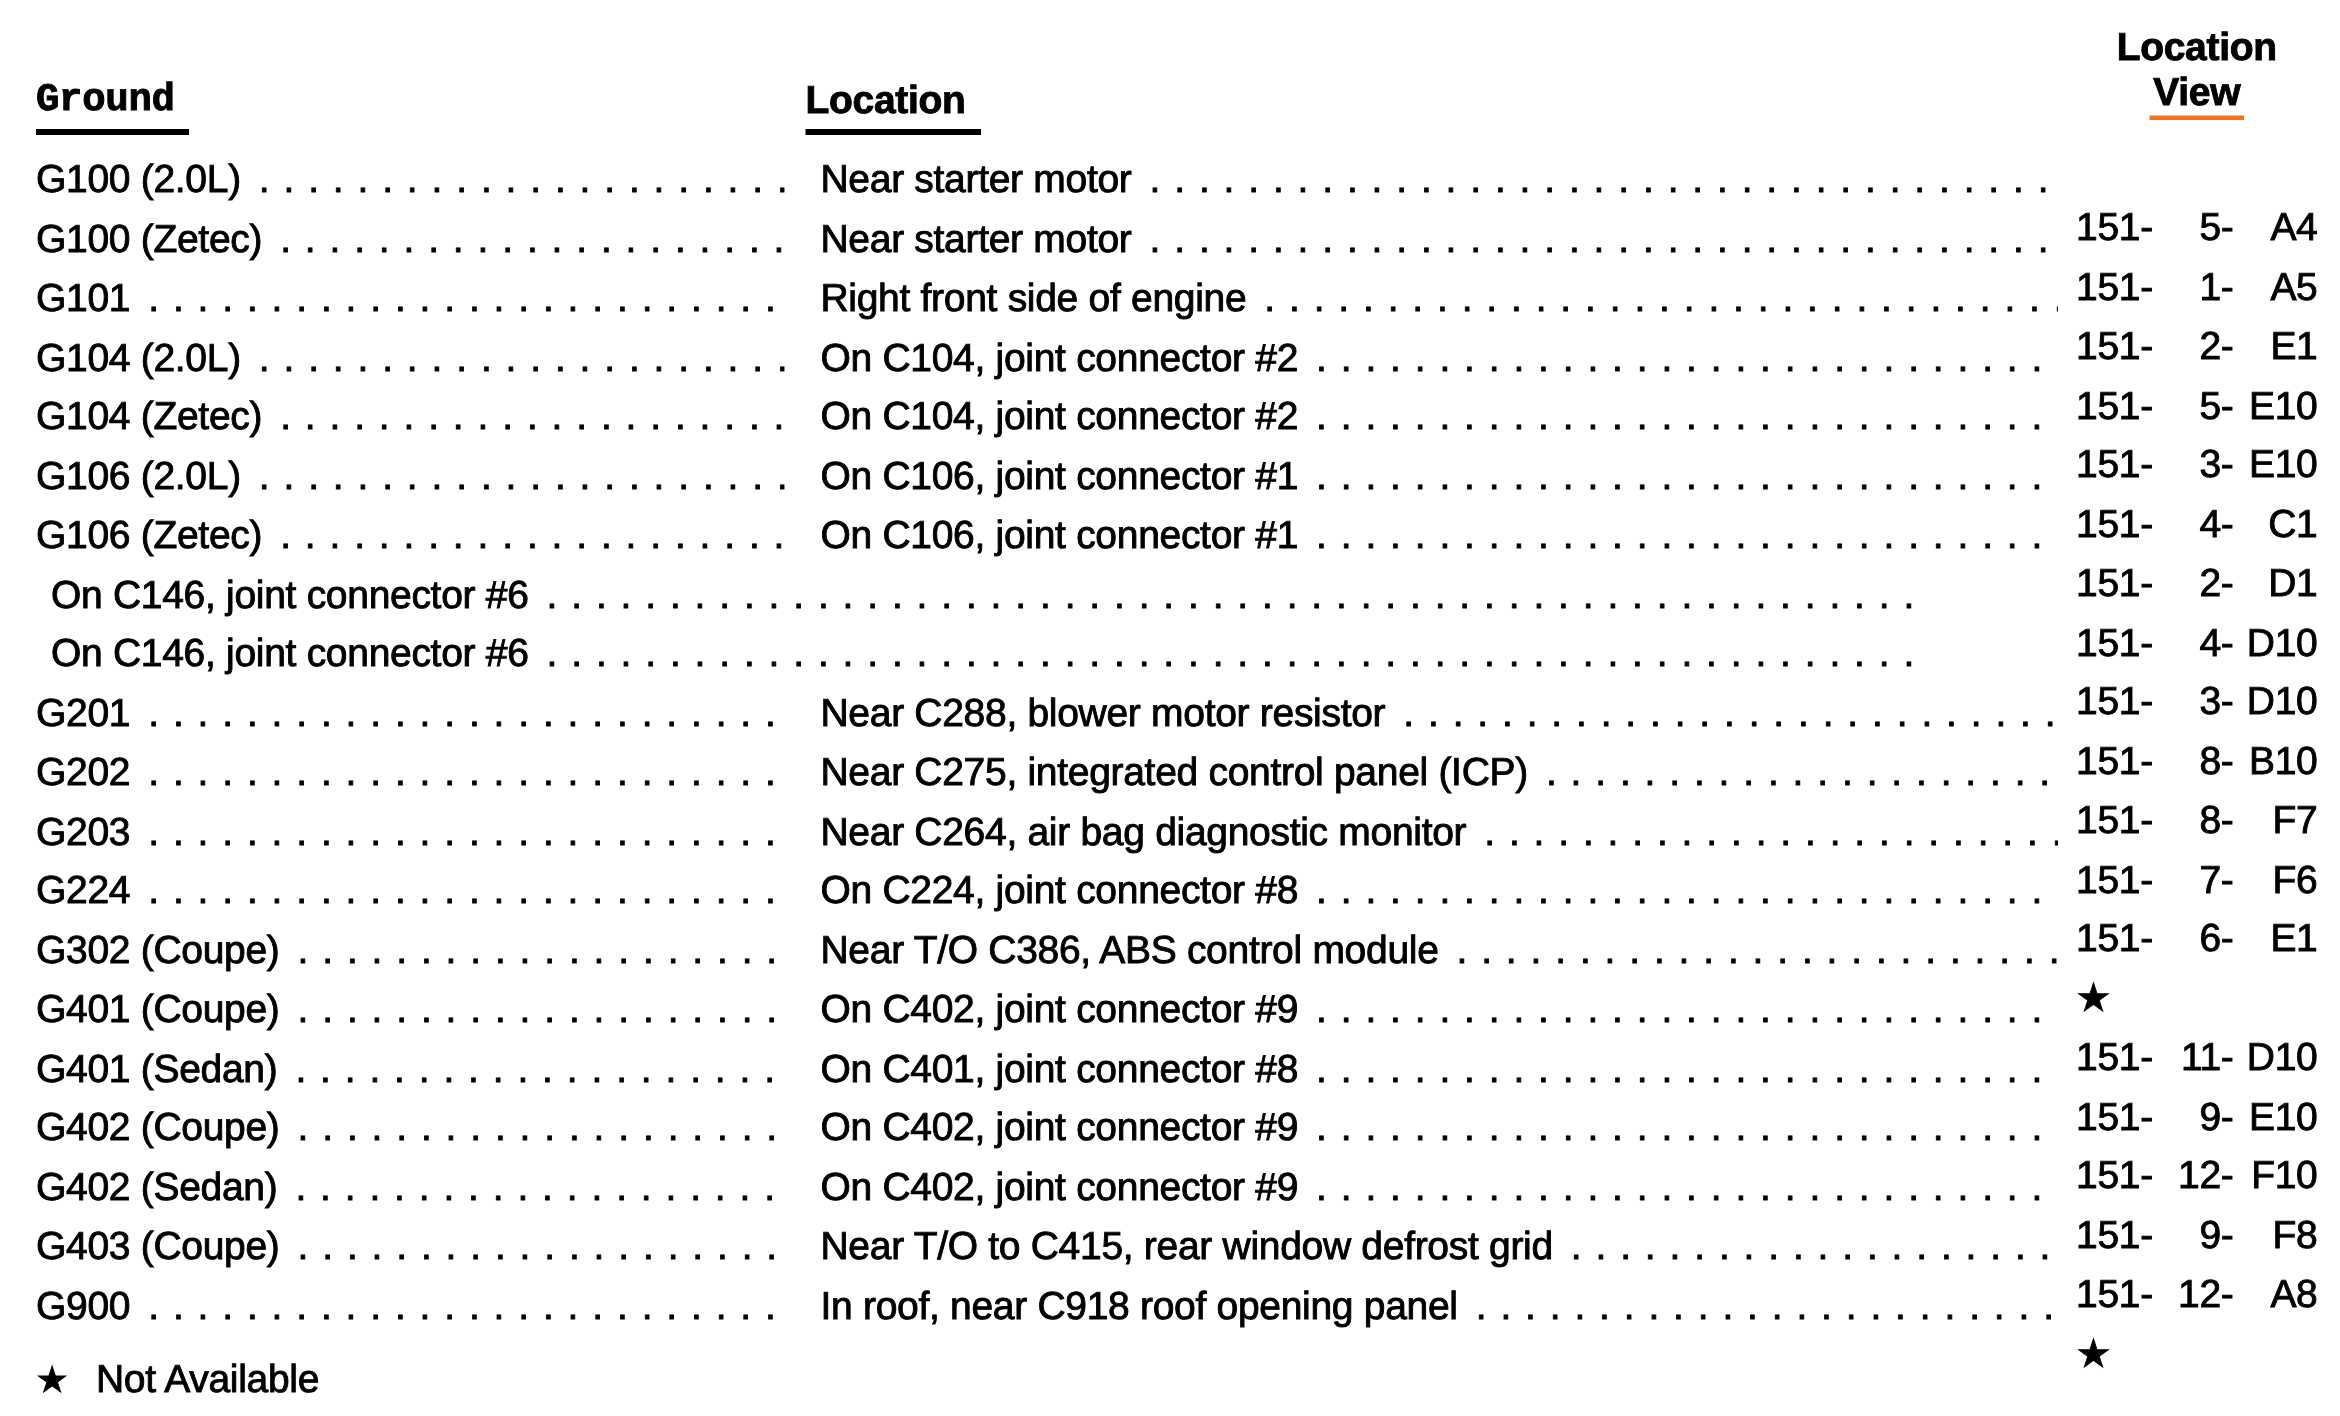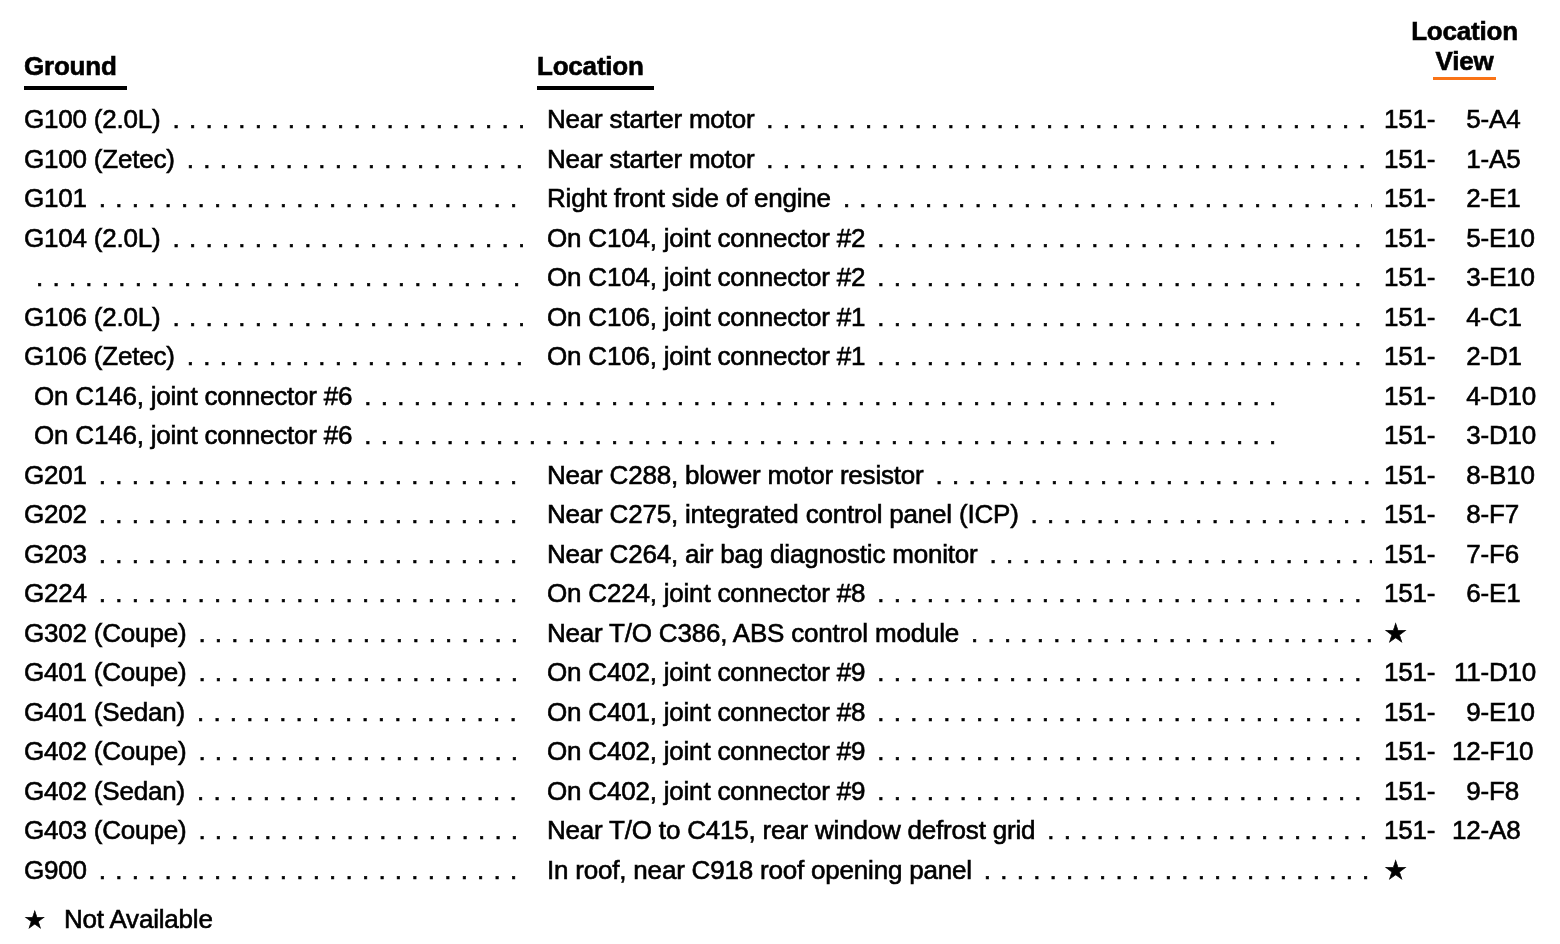--- a/index.html
+++ b/index.html
@@ -14,21 +14,21 @@
     font-size: 26px;
     letter-spacing: -0.2px;
     box-sizing: border-box;
     padding: 16px 15px 0 24px;
     -webkit-text-stroke: 0.6px #000;
     overflow: hidden;
   }
 
   
   .header-row { display: flex; align-items: flex-end; }
-  .col-ground-h { width: 513px; }
+  .col-ground-h { width: 513px; font-family: Liberation Mono, monospace; }
   .col-location-h { flex: 1; }
   .col-view-h {
     width: 161px;
     text-align: center;
     font-weight: bold;
     line-height: 30px;
     padding-bottom: 10px;
   }
   .hdr {
     display: inline-block;
@@ -76,24 +76,25 @@
     min-width: 0;
   }
   .leader::after {
     content: ". . . . . . . . . . . . . . . . . . . . . . . . . . . . . . . . . . . . . . . . . . . . . . . . . . . . . . . .";
     letter-spacing: 1px;
   }
   .cell-view {
     width: 161px;
     display: flex;
     flex: none;
+    margin-top: 32px;
   }
   .v-page { width: 57px; text-align: left; }
   .v-num  { width: 48px; text-align: right; }
-  .v-cell { width: 56px; }
+  .v-cell { width: 56px; text-align: right; }
 
   
   .footnote {
     margin-top: 14px;
     display: flex;
     align-items: baseline;
   }
   .footnote .star { width: 40px; font-size: 24px; }
 </style>
 </head>
@@ -176,20 +177,21 @@
       </div>
       <div class="cell-view">
         <span class="v-page">151-</span>
         <span class="v-num">5-</span>
         <span class="v-cell">E10</span>
       </div>
     </div>
 
     <div class="row">
       <div class="cell-ground">
+        <span class="txt">G104 (Zetec)</span>
         <span class="leader"></span>
       </div>
       <div class="cell-location">
         <span class="txt">On C104, joint connector #2</span>
         <span class="leader"></span>
       </div>
       <div class="cell-view">
         <span class="v-page">151-</span>
         <span class="v-num">3-</span>
         <span class="v-cell">E10</span>

